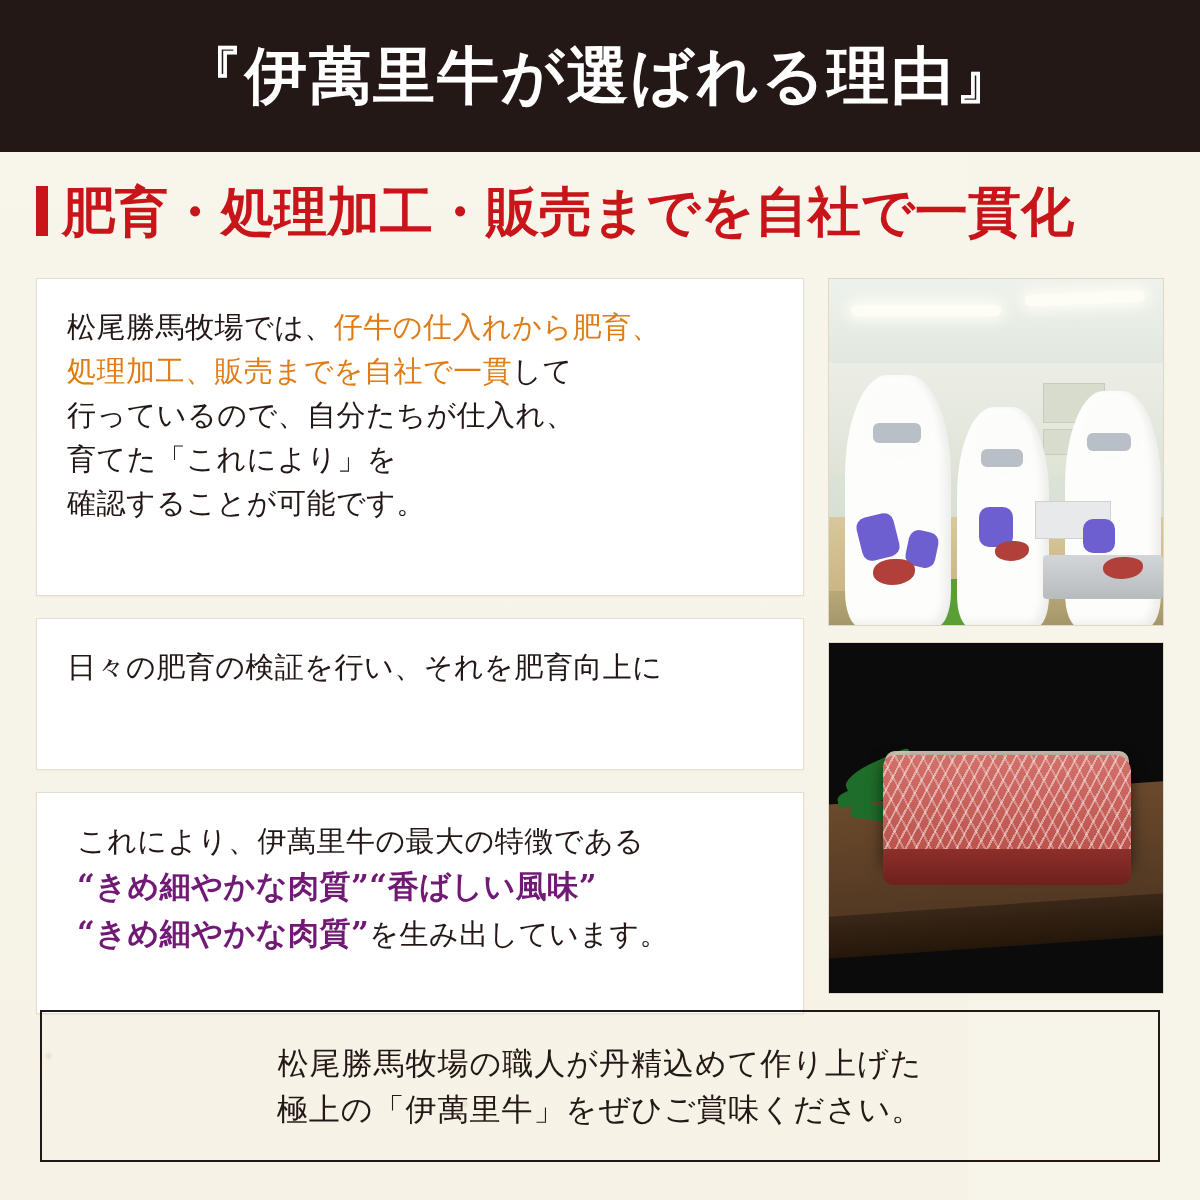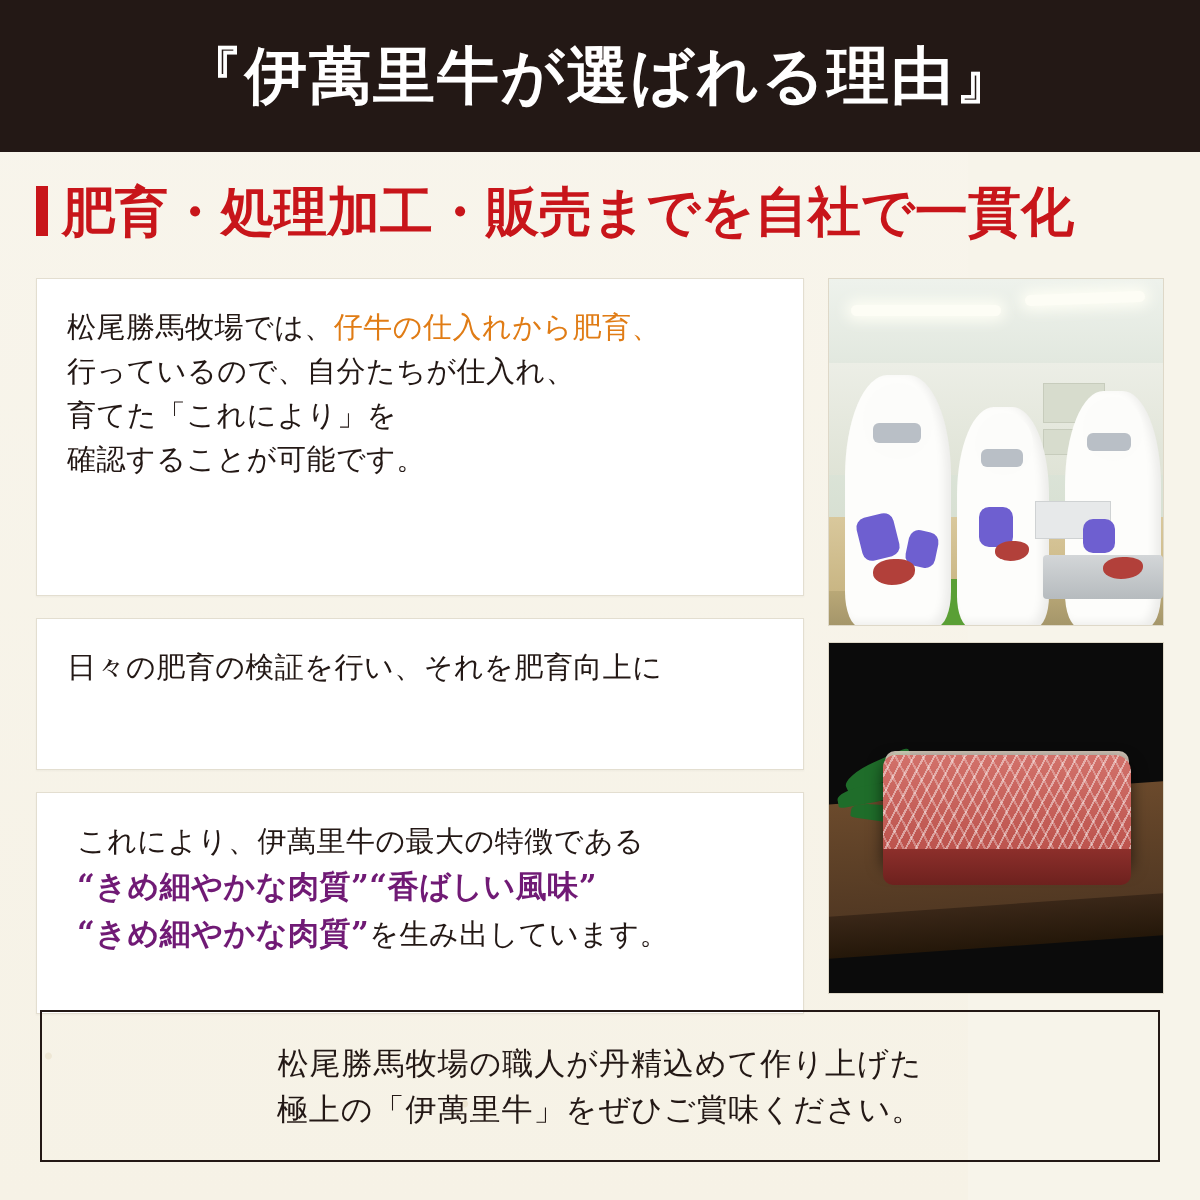--- a/index.html
+++ b/index.html
@@ -279,20 +279,23 @@
     <div class="subtitle-text">肥育・処理加工・販売までを自社で一貫化</div>
   </div>
 
   <div class="content">
 
     <div class="cards-col">
 
       <div class="card card-1">
         <p>
           <span>松尾勝馬牧場では、</span><span class="hl-orange">仔牛の仕入れから肥育、</span>
+        </p>
+        <p>
+          <span class="hl-orange">処理加工、販売までを自社で一貫</span><span>して</span>
         </p>
         <p>行っているので、自分たちが仕入れ、</p>
         <p>育てた「これにより」を</p>
         <p>確認することが可能です。</p>
       </div>
 
       <div class="card card-2">
         <p>日々の肥育の検証を行い、それを肥育向上に</p>
       </div>
 

